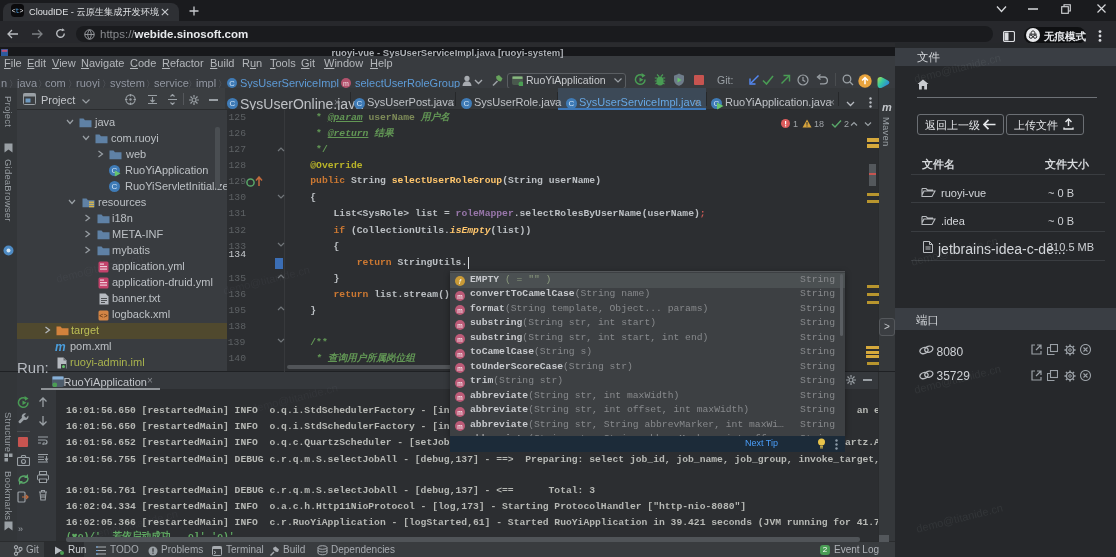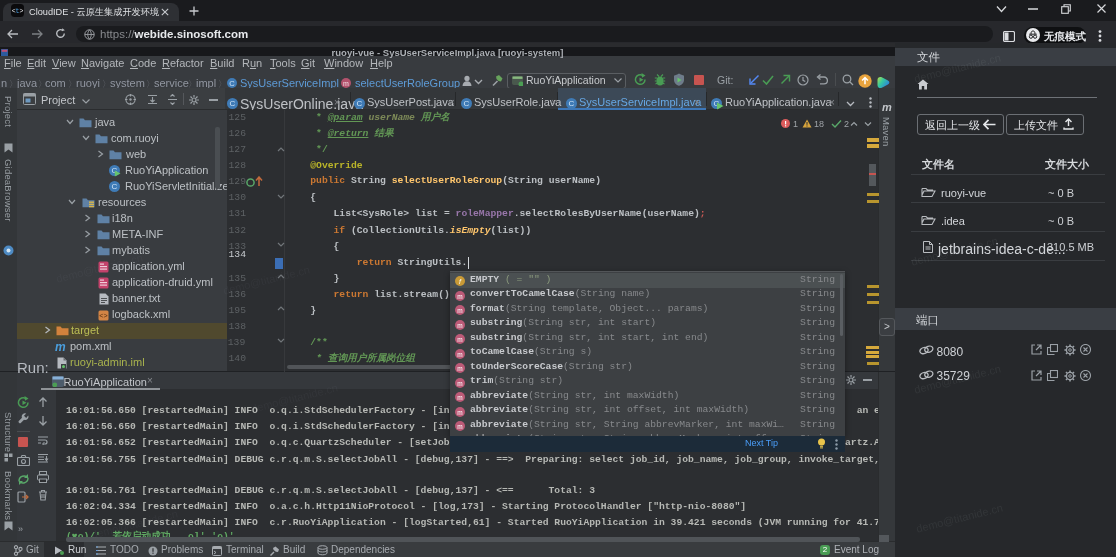--- a/index.html
+++ b/index.html
@@ -482,21 +482,21 @@
 <div class="ed mono gut" style="left:227px;top:319.1px;width:19px;text-align:right;color:#5d6164">138</div>
 <div class="ed mono gut" style="left:227px;top:335.2px;width:19px;text-align:center;color:#5d6164">139</div>
 <div class="ed mono gut" style="left:227px;top:351.3px;width:19px;text-align:right;color:#5d6164">140</div>
 <svg class="abs sb" style="left:246px;top:178px" width="9" height="9" viewBox="0 0 9 9">
       <circle cx="4.5" cy="4.5" r="3.6" fill="none" stroke="#59a869" stroke-width="1.5"></circle>
     </svg>
 <svg class="abs sb" style="left:255px;top:176px" width="8" height="11" viewBox="0 0 8 11">
       <path d="M4 10 V2 M1 4.5 L4 1 L7 4.5" stroke="#c26a3c" stroke-width="1.5" fill="none"></path>
     </svg>
 <div class="abs sb" style="left:275px;top:257.5px;width:8px;height:11px;background:#3b6eb5"></div>
-<div class="ed mono cm" style="left:287px;top:109.8px">     * <span style="text-decoration:underline;font-weight:bold;font-style:italic">@param</span><span style="font-style:italic;color:#7d8a58"> userName</span><span class="cmi"> 用户名</span></div>
+<div class="ed mono cm" style="left:287px;top:109.8px">     * <span style="text-decoration:underline;font-weight:bold;font-style:italic">@param</span><span style="color:#7d8a58"> userName</span><span class="cmi"> 用户名</span></div>
 <div class="ed mono cm" style="left:287px;top:125.9px">     * <span style="text-decoration:underline;font-weight:bold;font-style:italic">@return</span><span class="cmi"> 结果</span></div>
 <div class="ed mono cm" style="left:287px;top:142px">     */</div>
 <div class="ed mono pl" style="left:287px;top:158.1px">    <span class="ann">@Override</span></div>
 <div class="ed mono pl" style="left:287px;top:173px">    <span class="kw">public</span> String <span class="fn">selectUserRoleGroup</span>(String userName)</div>
 <div class="ed mono pl" style="left:287px;top:190.3px">    {</div>
 <div class="ed mono pl" style="left:287px;top:222.5px">        <span class="kw">if</span> (CollectionUtils.<span class="fn" style="font-style:italic">isEmpty</span>(list))</div>
 <div class="ed mono pl" style="left:287px;top:206.4px">        List&lt;SysRole&gt; list = <span class="fld">roleMapper</span>.selectRolesByUserName(userName)<span style="color:#cf5b56">;</span></div>
 <div class="ed mono pl" style="left:287px;top:238.6px">        {</div>
 <div class="ed mono pl" style="left:287px;top:254.7px">            <span class="kw">return</span> StringUtils.</div>
 <div class="abs sb" style="left:467.5px;top:257px;width:1.2px;height:12px;background:#d5d9dd"></div>

